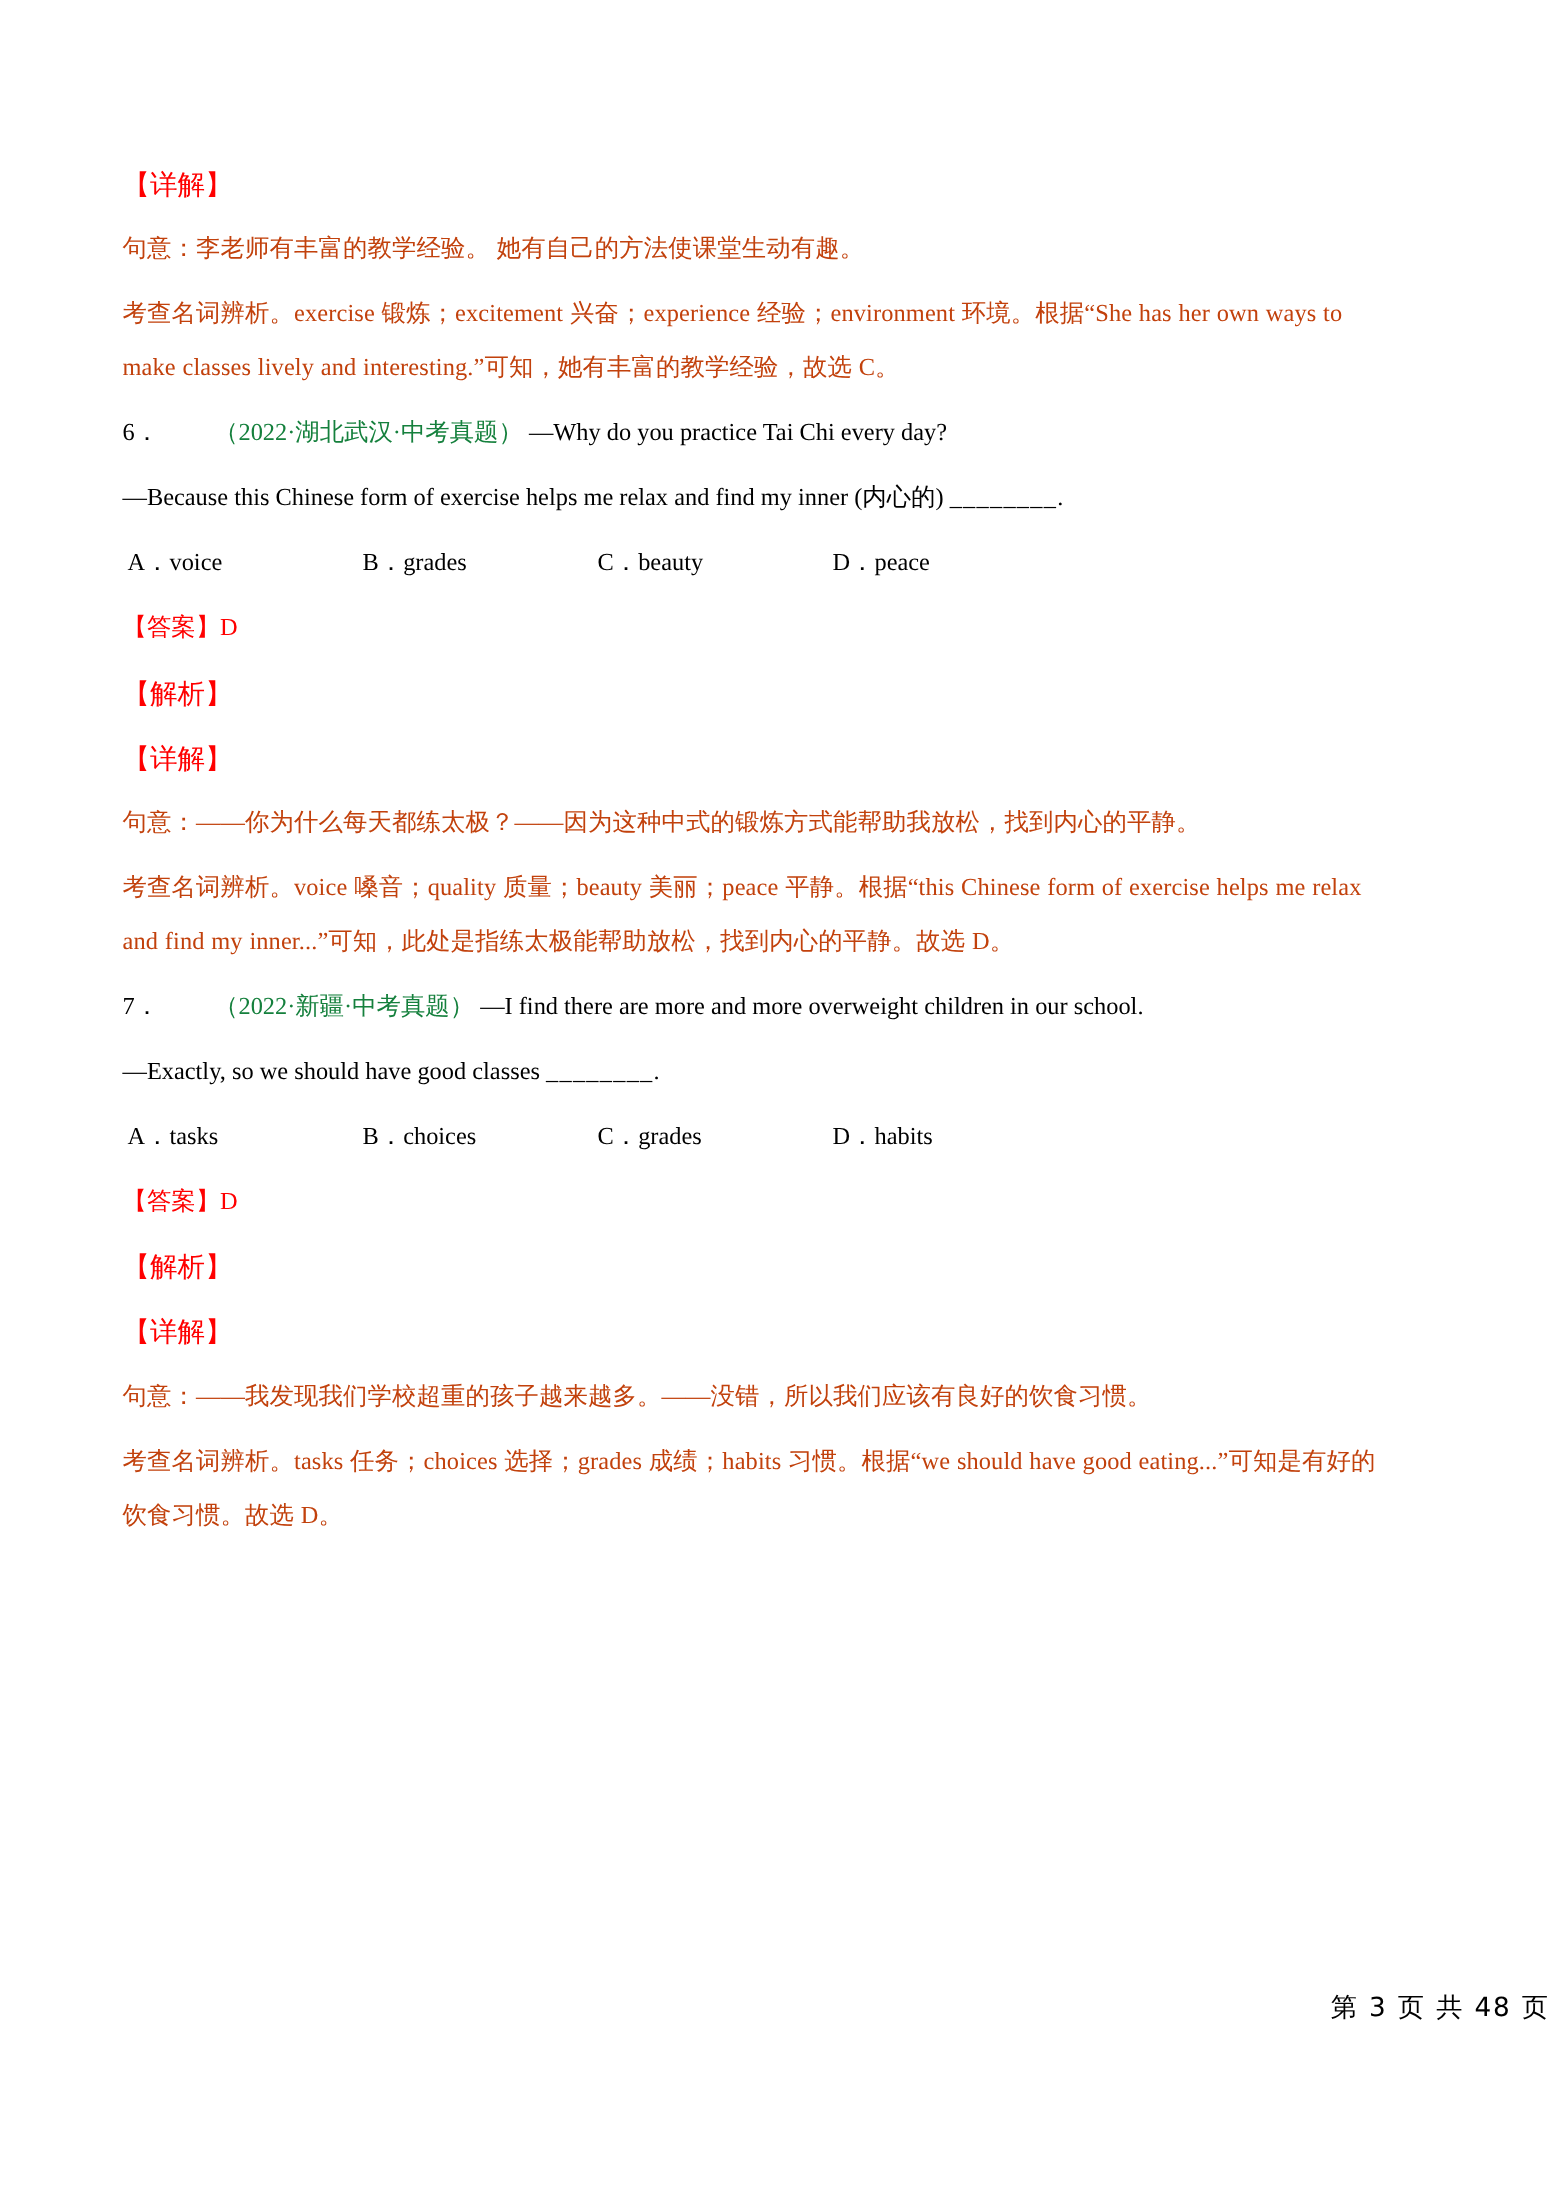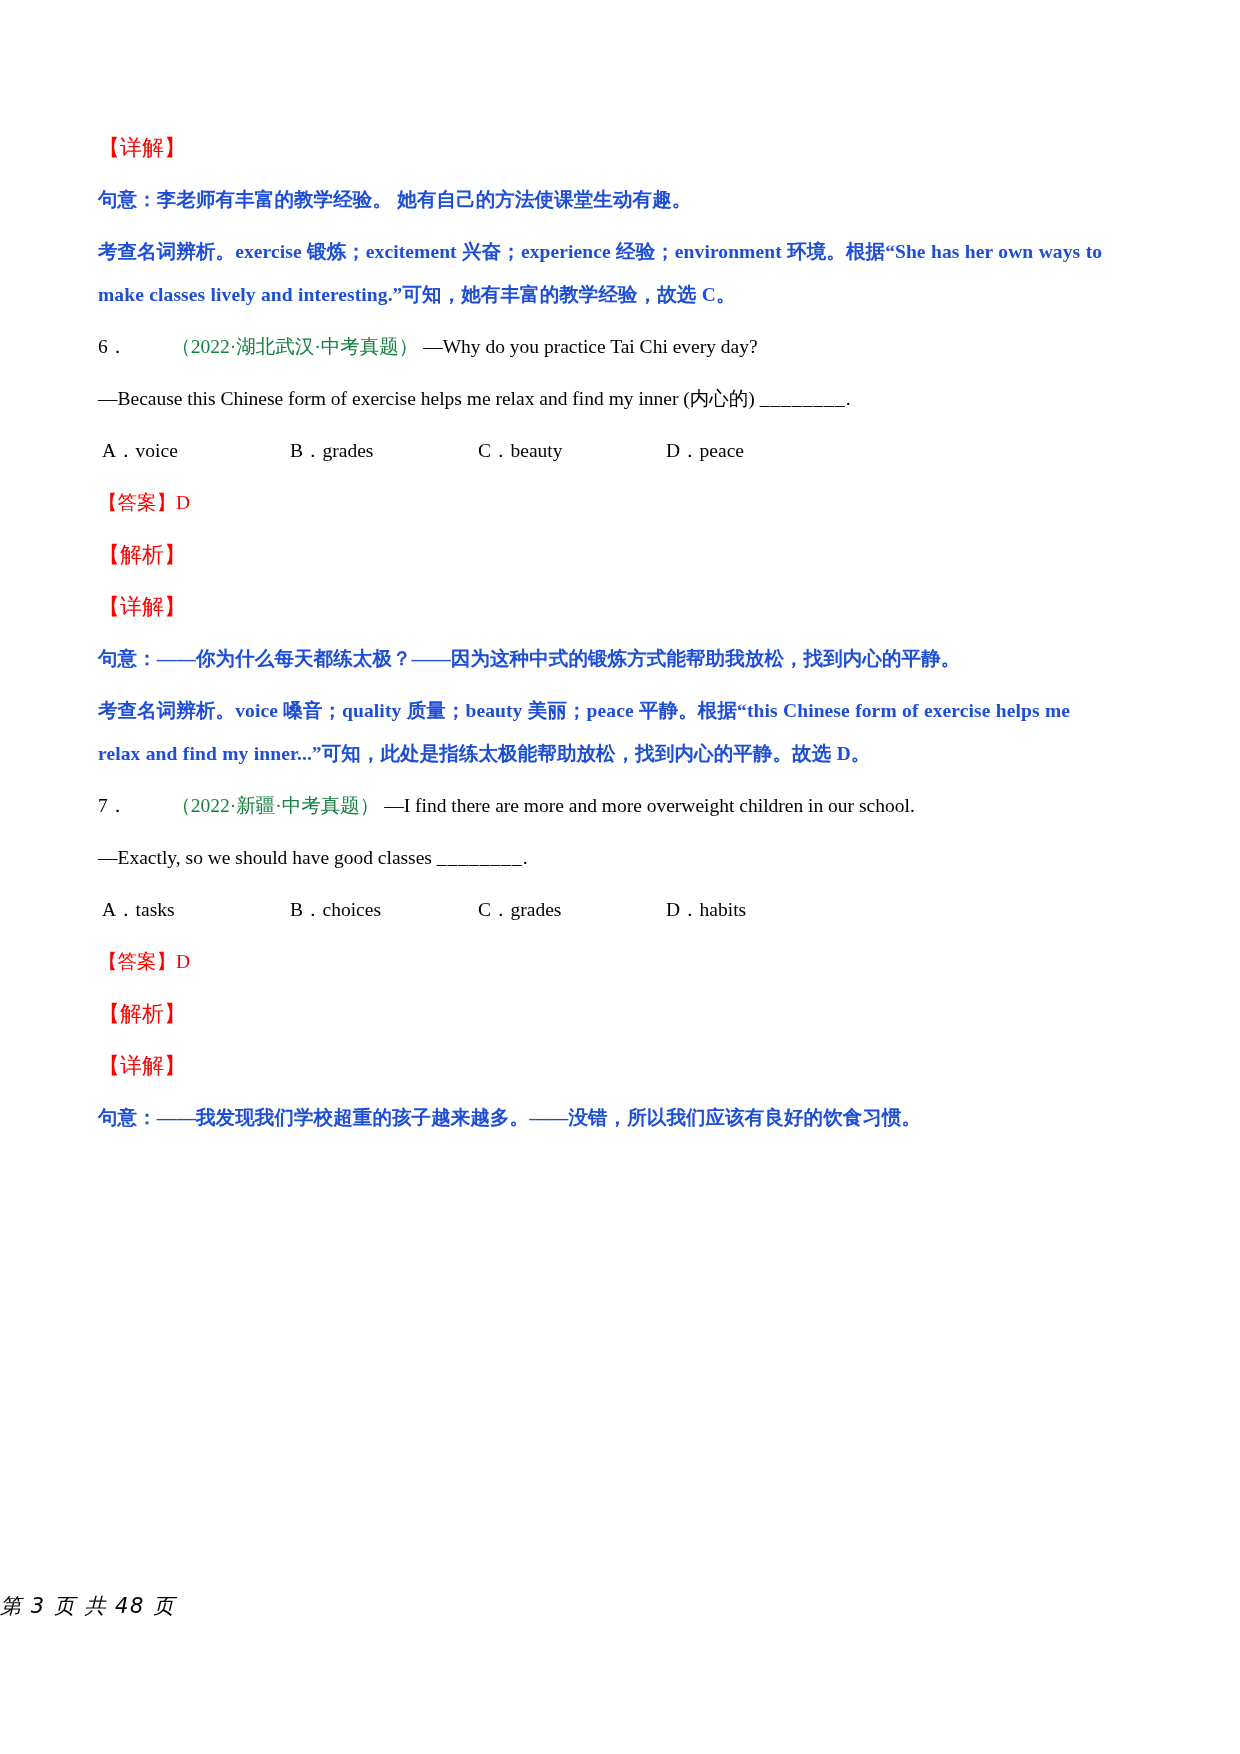--- a/index.html
+++ b/index.html
@@ -33,22 +33,21 @@
   
   .para {
     font-size: 19.5px;
     line-height: 43px;
     margin: 0 0 9px 0;
     letter-spacing: 0.1px;
     text-align: left;
     word-spacing: 0.4px;
   }
   .red {
-    color: #1d4ed8;
-    font-weight: bold;
+    color: #c2410c;
   }
   .tag {
     color: #ff0000;
     font-size: 22px;
     line-height: 43px;
     margin: 0 0 9px 0;
   }
 
   
   .qline {
@@ -90,26 +89,25 @@
 
   .blank-ul {
     letter-spacing: 1px;
   }
 
   .footer {
     position: absolute;
     left: 0;
     top: 1592px;
     width: 1240px;
-    text-align: left;
+    text-align: right;
     font-size: 21px;
     color: #000000;
     font-family: "Liberation Serif", "DejaVu Serif", serif;
     letter-spacing: 1.5px;
-    font-style: italic;
   }
   .cjk {
     font-family: "DejaVu Sans", "Liberation Sans", sans-serif;
   }
 </style>
 </head>
 <body>
 
 <div class="page">
   <div class="content">
@@ -165,19 +163,20 @@
     <div class="answer-row">
       <span>【答案】</span><span>D</span>
     </div>
 
     <div class="tag">【解析】</div>
 
     <div class="tag">【详解】</div>
 
     <div class="para red">句意：——我发现我们学校超重的孩子越来越多。——没错，所以我们应该有良好的饮食习惯。</div>
 
+    <div class="para red">考查名词辨析。tasks 任务；choices 选择；grades 成绩；habits 习惯。根据“we should have good eating...”可知是有好的饮食习惯。故选 D。</div>
 
   </div>
 
   <div class="footer">
     <span class="cjk">第 3 页 共 48 页</span>
   </div>
 </div>
 
 </body></html>

